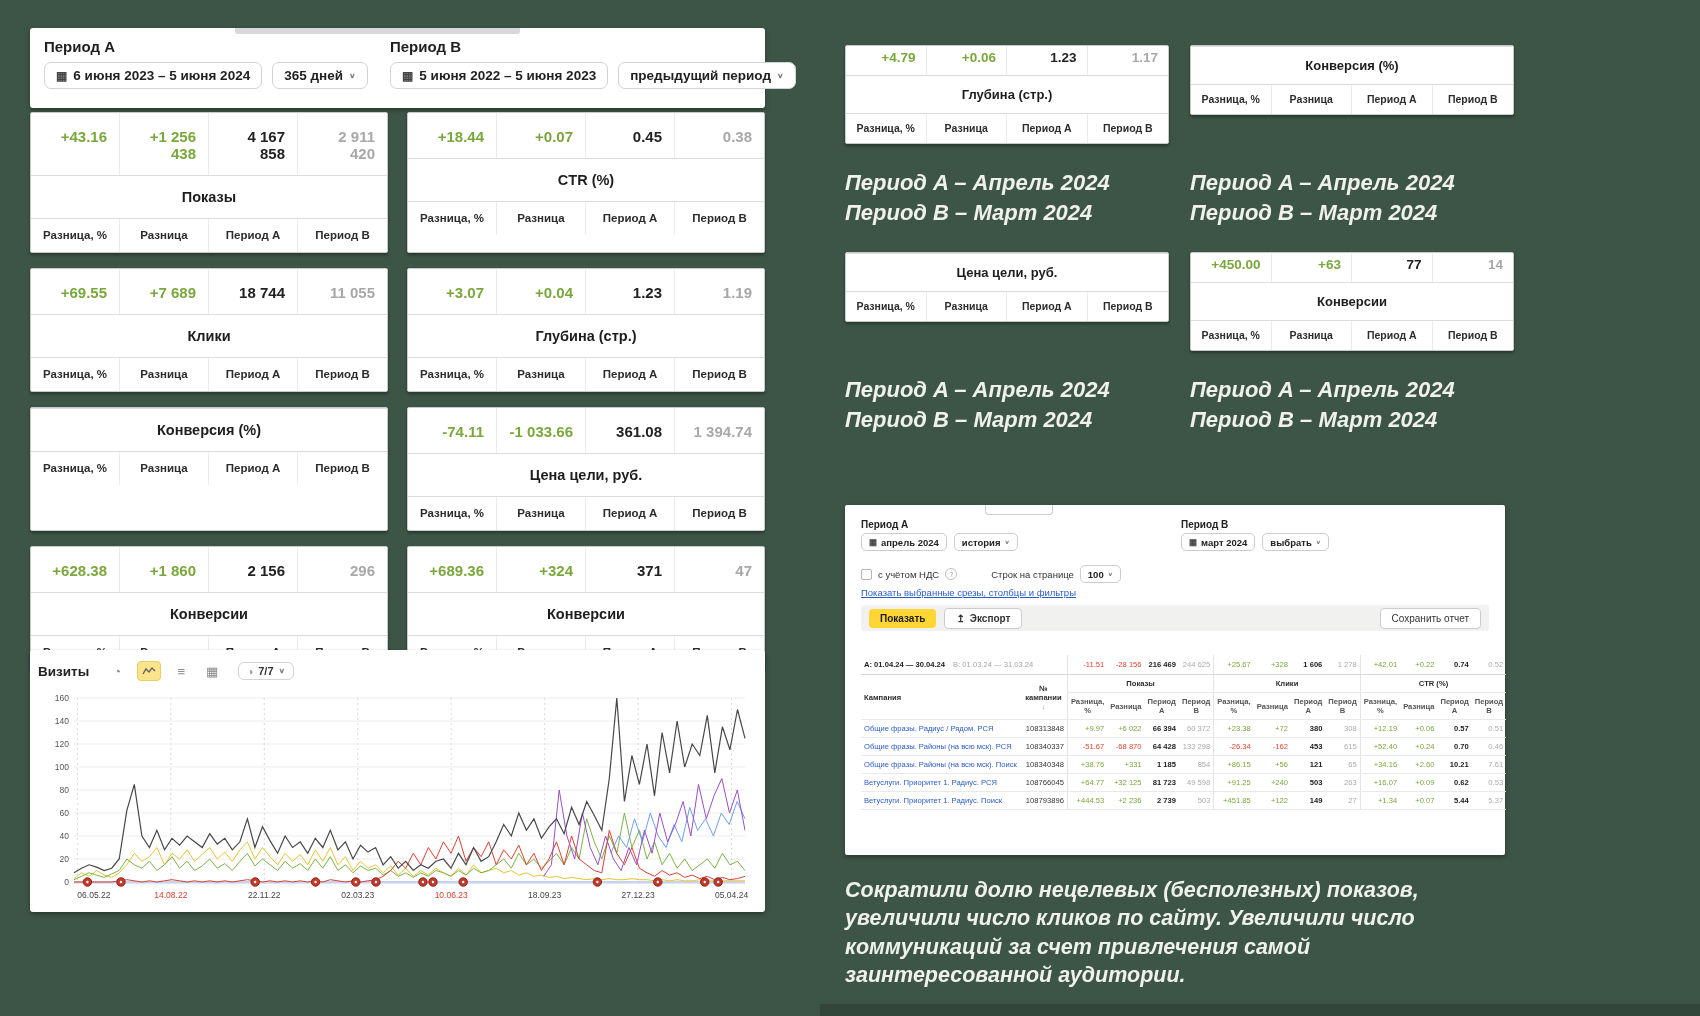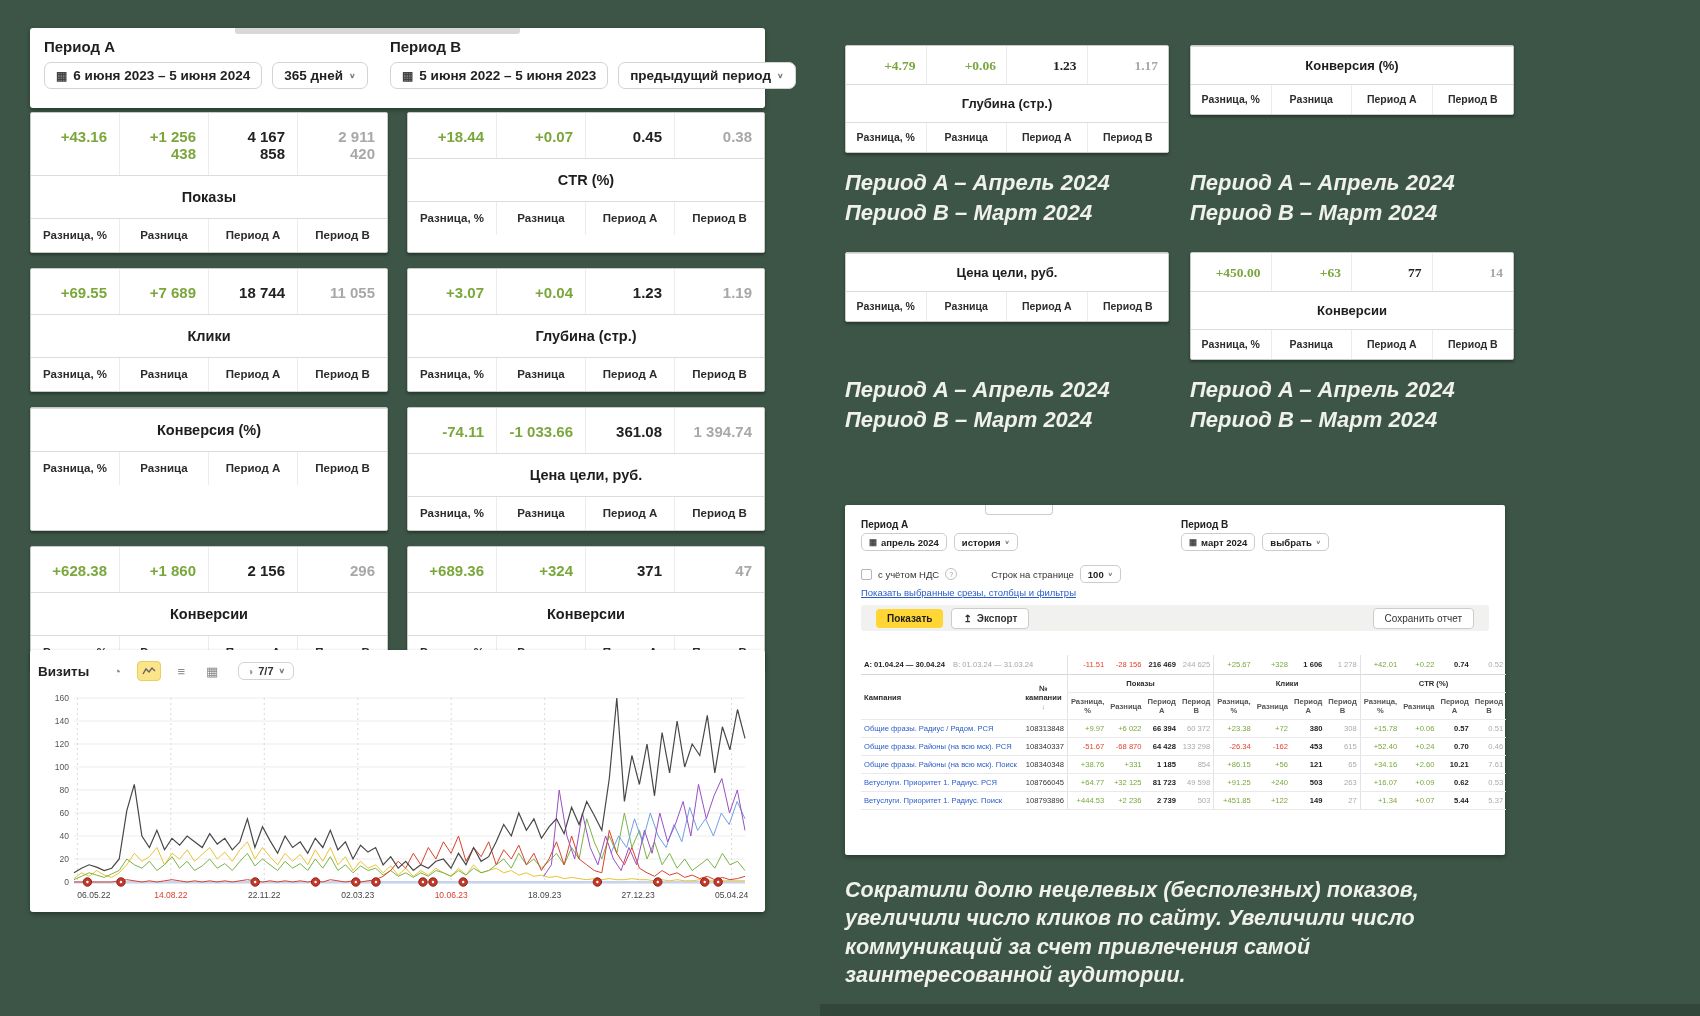--- a/index.html
+++ b/index.html
@@ -28,21 +28,21 @@
   .vals .cell:last-child{border-right:none;}
   .v-pos{color:#7aa73c;} .v-a{color:#222;} .v-b{color:#a8a8a8;font-weight:normal;}
   .mtitle{border-top:1px solid #dcdcdc;border-bottom:1px solid #dcdcdc;text-align:center;
           font-size:14.5px;font-weight:bold;color:#1d1d1d;padding:13px 0;}
   .heads{display:grid;grid-template-columns:1fr 1fr 1fr 1fr;}
   .heads div{padding:10px 0 11px;text-align:center;font-size:11.5px;font-weight:bold;color:#2c2c2c;
              border-right:1px solid #ececec;}
   .heads div:last-child{border-right:none;}
   
   .rcard{position:absolute;width:322px;}
-  .rcard .vals .cell{padding:12px 10px 10px;font-size:13.5px;font-family:Liberation Serif, serif;}
+  .rcard .vals .cell{padding:4px 10px 10px;font-size:13.5px;}
   .rcard .mtitle{font-size:13px;padding:11px 0;}
   .rcard .heads div{font-size:10.5px;padding:8px 0 9px;}
 
   .caption{position:absolute;color:#eff1ea;font-style:italic;font-weight:bold;font-size:22px;line-height:1.38;}
 
   
   .chart-panel{left:30px;top:650px;width:735px;height:262px;}
   .chart-head{display:flex;align-items:center;gap:9px;padding:11px 8px 2px;}
   .chart-title{font-size:13.5px;font-weight:bold;color:#222;margin-right:8px;}
   .tbicon{display:inline-flex;align-items:center;justify-content:center;width:22px;height:18px;
@@ -63,21 +63,21 @@
          padding:2.5px 7px;font-size:9.5px;font-weight:600;color:#222;background:#fff;white-space:nowrap;}
   .mchip .calic{font-size:8.5px;}
   .mchip .caret{font-size:7px;}
   .mr-vatrow{position:absolute;left:16px;top:60px;display:flex;align-items:center;gap:6px;font-size:9.5px;color:#333;}
   .cbx{width:9px;height:9px;border:1px solid #b5b5b5;border-radius:2px;display:inline-block;background:#fff;}
   .info{width:10px;height:10px;border:1px solid #c0c0c0;border-radius:50%;font-size:7px;color:#999;
         display:inline-flex;align-items:center;justify-content:center;}
   .rows-gap{width:22px;}
   .mr-link{position:absolute;left:16px;top:82px;font-size:9.5px;color:#2a5cc8;text-decoration:underline;cursor:pointer;}
   .mr-toolbar{position:absolute;left:16px;top:100px;width:628px;height:26px;background:#f1f1ef;border-radius:3px;
-              display:flex;align-items:center;gap:8px;padding:0 15px;box-sizing:border-box;}
+              display:flex;align-items:center;gap:8px;padding:0 8px;box-sizing:border-box;}
   .btn{border-radius:4px;font-size:10px;font-weight:600;padding:4px 11px;cursor:pointer;display:inline-flex;gap:5px;align-items:center;}
   .btn-show{background:#ffd633;color:#1c1c1c;}
   .btn-export{background:#fff;border:1px solid #ccc;color:#333;}
   .btn-save{margin-left:auto;background:#fff;border:1px solid #ccc;color:#333;font-weight:normal;}
   .mr-table-wrap{position:absolute;left:16px;top:150px;width:628px;}
   table.ctable{width:100%;border-collapse:collapse;font-size:7.6px;color:#333;}
   .ctable td,.ctable th{padding:4px 3px;border-bottom:1px solid #e9e9e9;}
   .ctable .sumrow td{border-bottom:1px solid #d7d7d7;padding:5px 3px;}
   .sumdates{text-align:left;white-space:nowrap;}
   .sumdates .sa{font-weight:bold;color:#222;} .sumdates .sb{color:#a5a5a5;margin-left:8px;}
@@ -421,21 +421,21 @@
               <td class="cname">Общие фразы. Радиус / Рядом. РСЯ</td>
               <td class="cid num" style="text-align:left;padding-left:6px">108313848</td>
               <td class="num n-pos gb">+9.97</td>
               <td class="num n-pos">+6 022</td>
               <td class="num n-a">66 394</td>
               <td class="num n-b">60 372</td>
               <td class="num n-pos gb">+23.38</td>
               <td class="num n-pos">+72</td>
               <td class="num n-a">380</td>
               <td class="num n-b">308</td>
-              <td class="num n-pos gb">+15.78</td>
+              <td class="num n-pos gb">+12.19</td>
               <td class="num n-pos">+0.06</td>
               <td class="num n-a">0.57</td>
               <td class="num n-b">0.51</td>
             </tr>
             <tr>
               <td class="cname">Общие фразы. Районы (на всю мск). РСЯ</td>
               <td class="cid num" style="text-align:left;padding-left:6px">108340337</td>
               <td class="num n-neg gb">-51.67</td>
               <td class="num n-neg">-68 870</td>
               <td class="num n-a">64 428</td>

